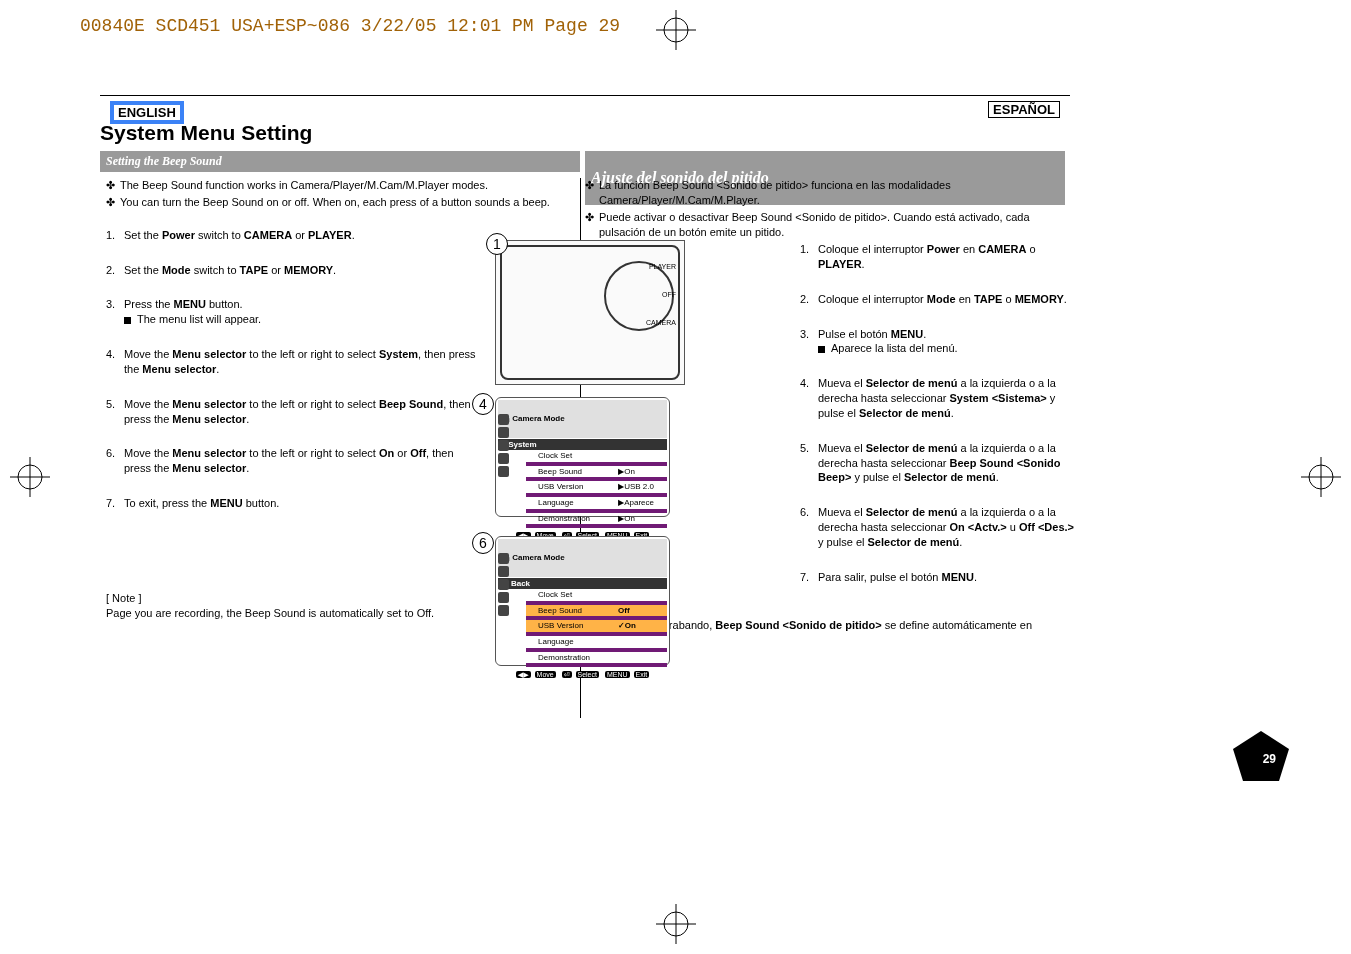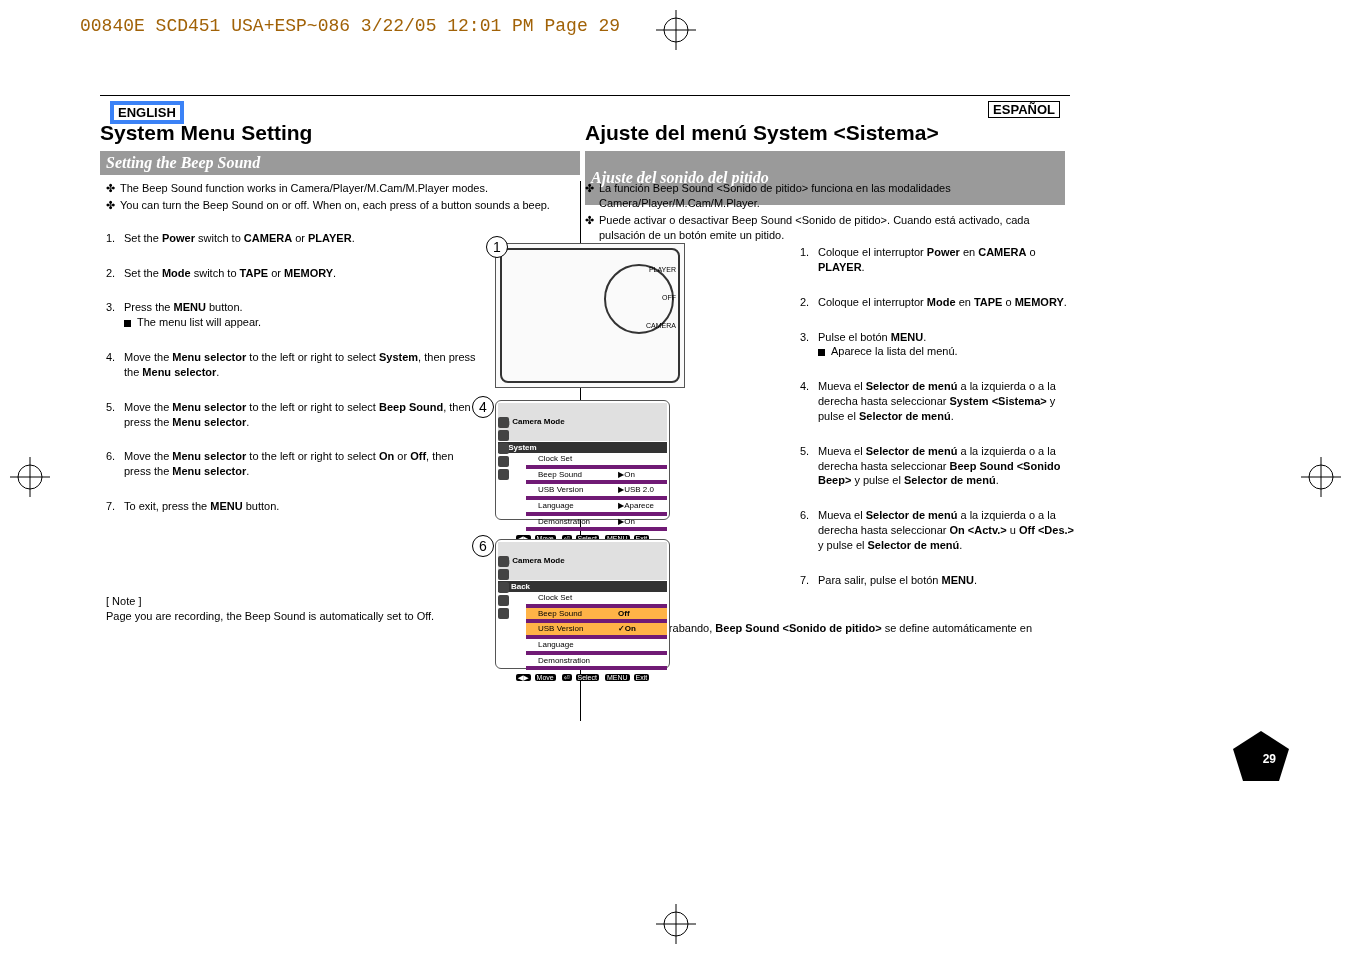--- a/index.html
+++ b/index.html
@@ -13,21 +13,21 @@
   .crop-top-center { left: 50%; top: 10px; transform: translateX(-50%); }
   .header-line { position: absolute; top: 16px; left: 80px; font-family: Liberation Mono, monospace; font-size: 18px; color: #a16207; }
   .content-box { position: absolute; left: 100px; top: 95px; width: 970px; border-top: 1px solid #000; }
   .lang-row { position: relative; width: 100%; height: 18px; margin-top: 5px; }
   .lang-en { position: absolute; left: 10px; top: 0; border: 4px solid #3b82f6; padding: 0 4px; font-size: 13px; font-weight: bold; }
   .lang-es { position: absolute; right: 10px; top: 0; border: 1px solid #000; padding: 0 4px; font-size: 13px; font-weight: bold; }
   .titles-row { position: relative; width: 100%; margin-top: 2px; }
   .title-en { font-size: 21px; font-weight: bold; }
   .title-es { position: absolute; left: 485px; top: 0; font-size: 21px; font-weight: bold; }
   .sub-row { position: relative; width: 100%; margin-top: 6px; }
-  .sub-en { display: inline-block; width: 480px; background: #9a9a9a; color: #fff; font-style: italic; font-weight: bold; font-family: Georgia, serif; font-size: 16px; padding: 3px 6px; }
+  .sub-en { display: inline-block; width: 480px; background: #9a9a9a; color: #fff; font-style: italic; font-weight: bold; font-family: Georgia, serif; font-size: 12px; padding: 3px 6px; }
   .sub-es { position: absolute; left: 485px; top: 0; display: inline-block; width: 480px; background: #9a9a9a; color: #fff; font-style: italic; font-weight: bold; font-family: Georgia, serif; font-size: 16px; padding: 18px 6px; }
   .body-region { position: relative; width: 100%; margin-top: 6px; }
   .col-en { position: absolute; left: 6px; top: 0; width: 370px; font-size: 11px; line-height: 1.35; }
   .col-es { position: absolute; left: 485px; top: 0; width: 480px; font-size: 11px; line-height: 1.35; }
   .intro-en { width: 460px; }
   .vdivider { position: absolute; left: 480px; top: 0; width: 1px; height: 540px; background: #000; }
   .bullet-line { display: flex; margin-bottom: 2px; }
   .bullet-line .sym { width: 14px; flex-shrink: 0; }
   .bullet-line .txt { flex: 1; }
   .num-line { display: flex; margin-bottom: 4px; }
@@ -104,21 +104,20 @@
 
   <div class="content-box">
 
     <div class="lang-row">
       <div class="lang-en">ENGLISH</div>
       <div class="lang-es">ESPAÑOL</div>
     </div>
 
     <div class="titles-row">
       <div class="title-en">System Menu Setting</div>
-      <div class="title-es">Ajuste del menú System &lt;Sistema&gt;</div>
     </div>
 
     <div class="sub-row">
       <div class="sub-en">Setting the Beep Sound</div>
       <div class="sub-es">Ajuste del sonido del pitido</div>
     </div>
 
     <div class="body-region">
       <div class="vdivider"></div>
 

